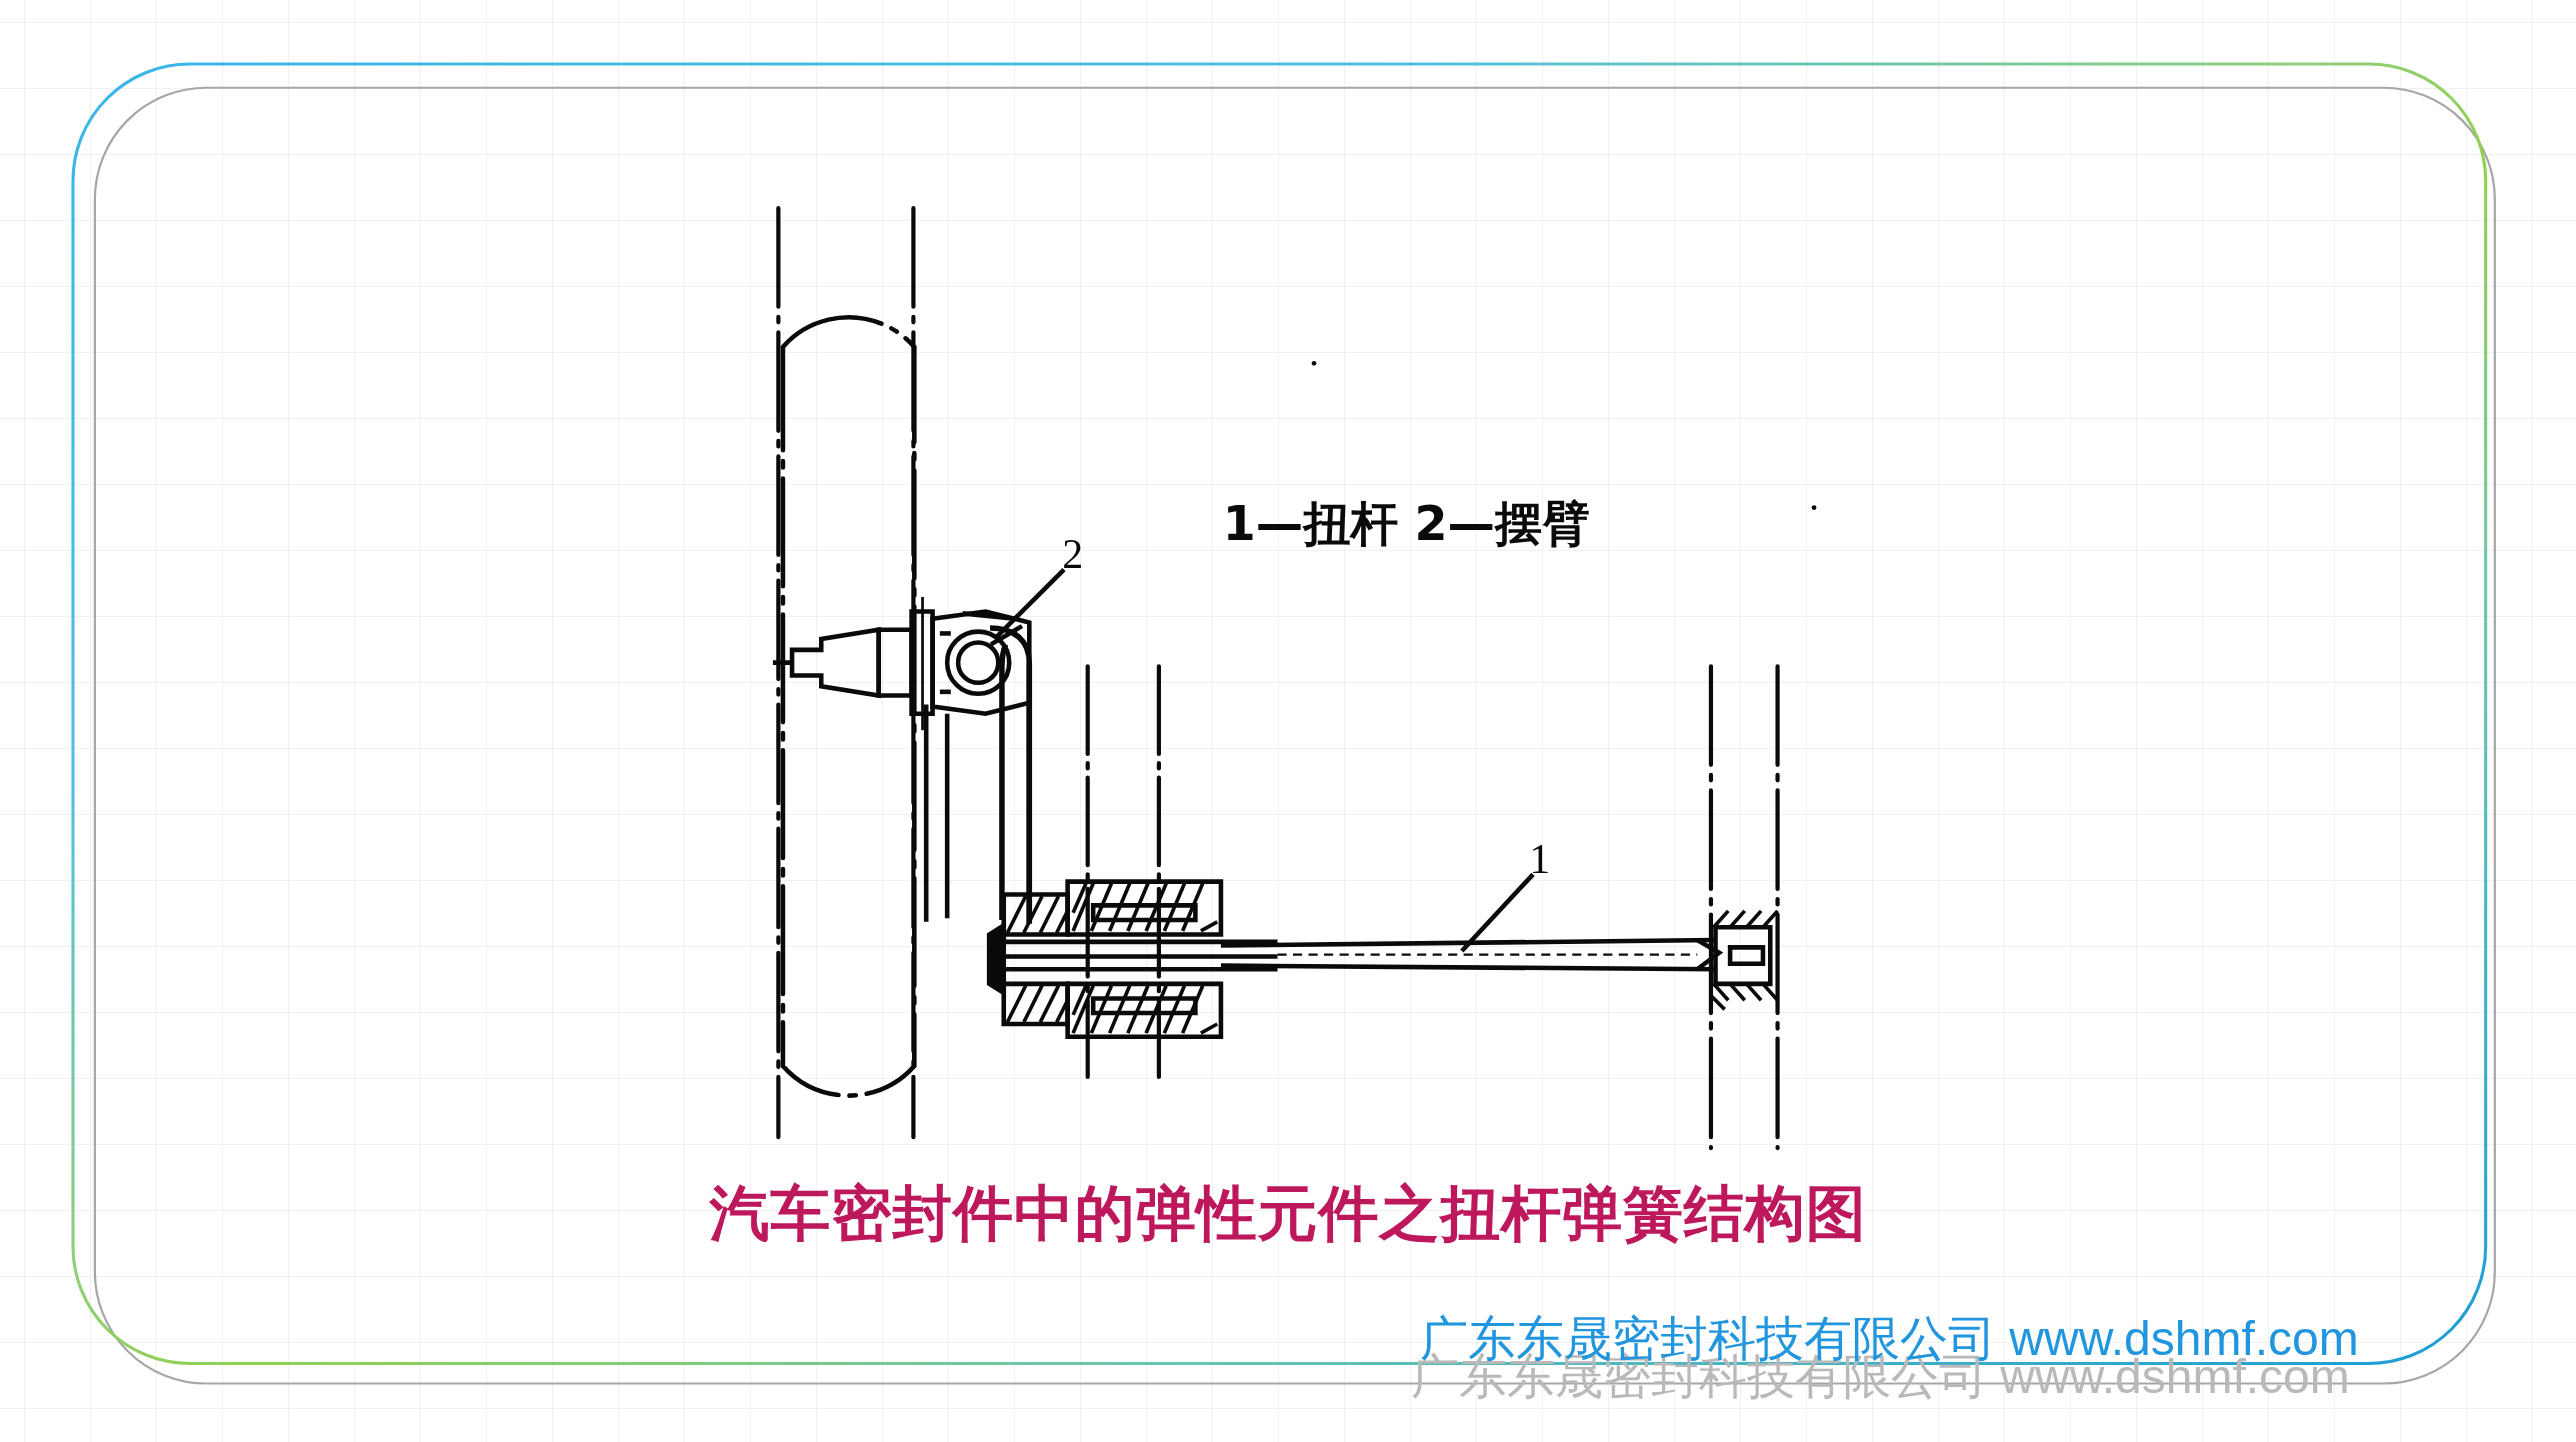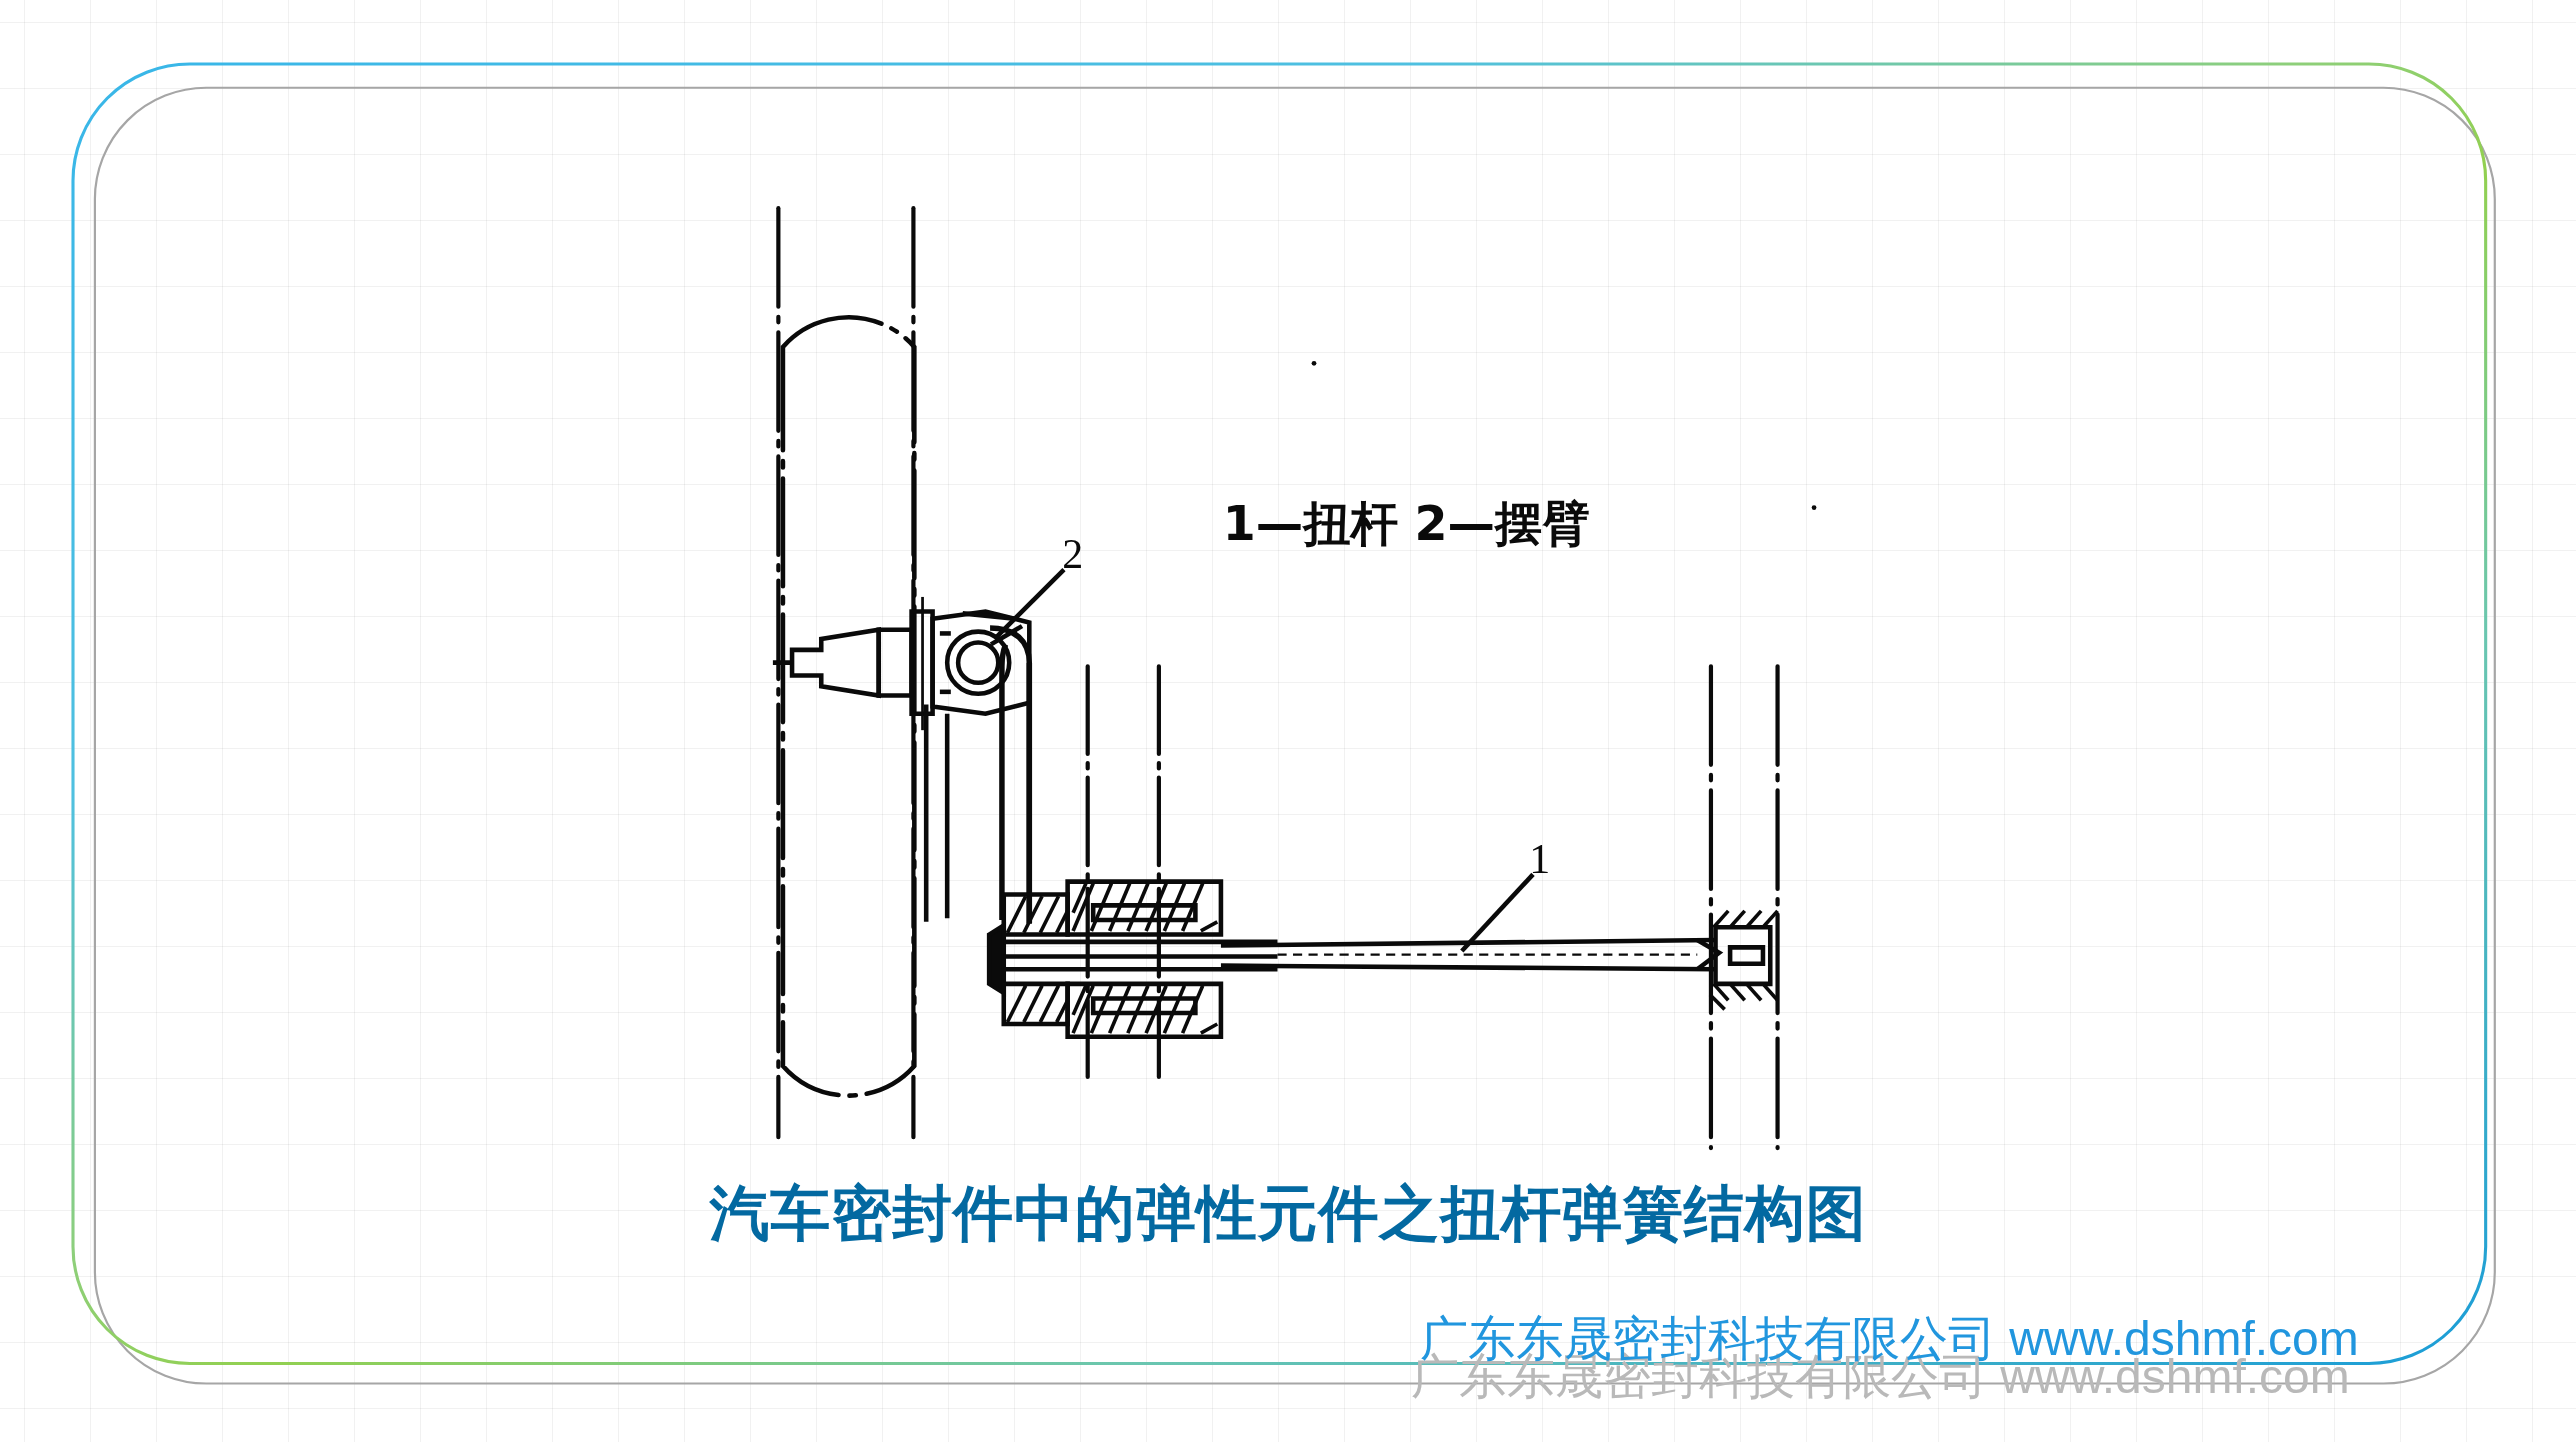--- a/index.html
+++ b/index.html
@@ -267,19 +267,19 @@
       <g stroke="none" fill="#0a0a0a">
         <circle cx="1440" cy="398" r="2.6"></circle>
         <circle cx="1988" cy="556" r="2.6"></circle>
       </g>
     </g>
 
     <text x="1340" y="592" font-size="52" font-weight="700" fill="#0a0a0a" stroke="none" font-family="DejaVu Sans, Liberation Sans, sans-serif">1—扭杆    2—摆臂</text>
   </svg>
   </div>
 
-  <div id="title" style="color: #0369a1;">汽车密封件中的弹性元件之扭杆弹簧结构图</div>
+  <div id="title" style="color: #be185d;">汽车密封件中的弹性元件之扭杆弹簧结构图</div>
 
   <div class="footer-line" id="footer-gray" style="color: rgb(185, 185, 185);">广东东晟密封科技有限公司  www.dshmf.com</div>
   <div class="footer-line" id="footer-blue" style="color: rgb(33, 150, 222);">广东东晟密封科技有限公司  www.dshmf.com</div>
 
 </div>
 
 
 </body></html>

